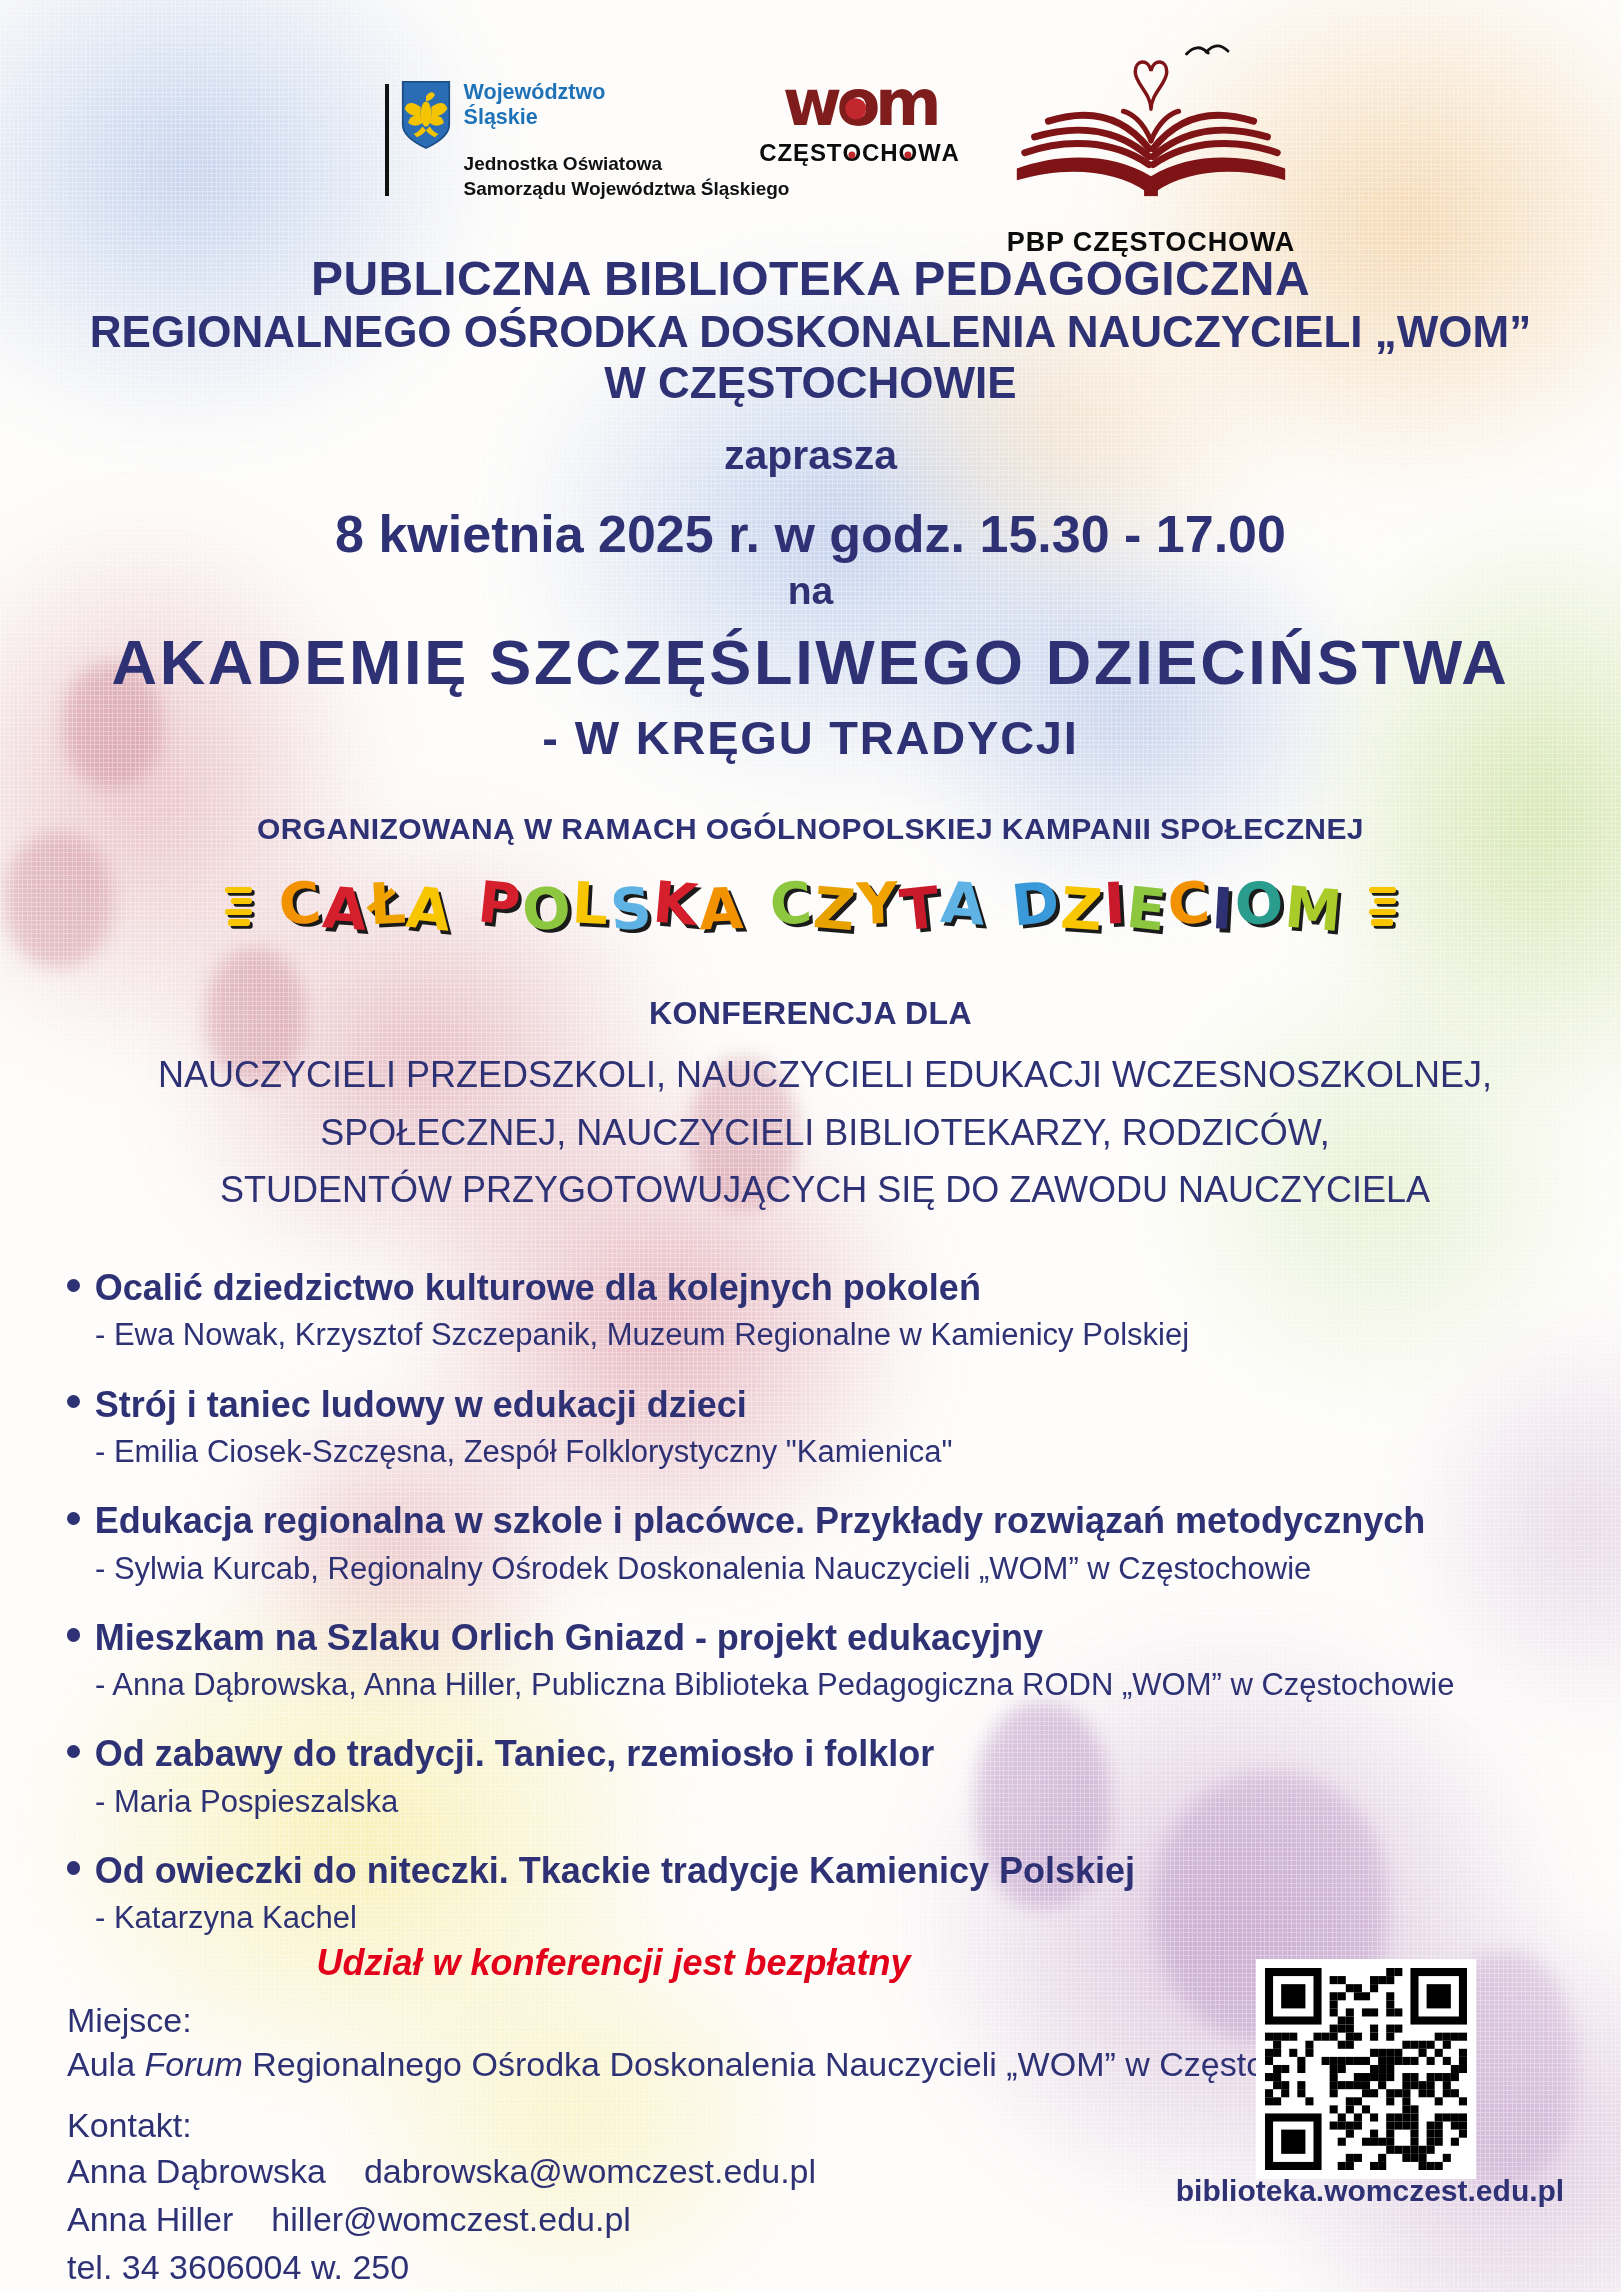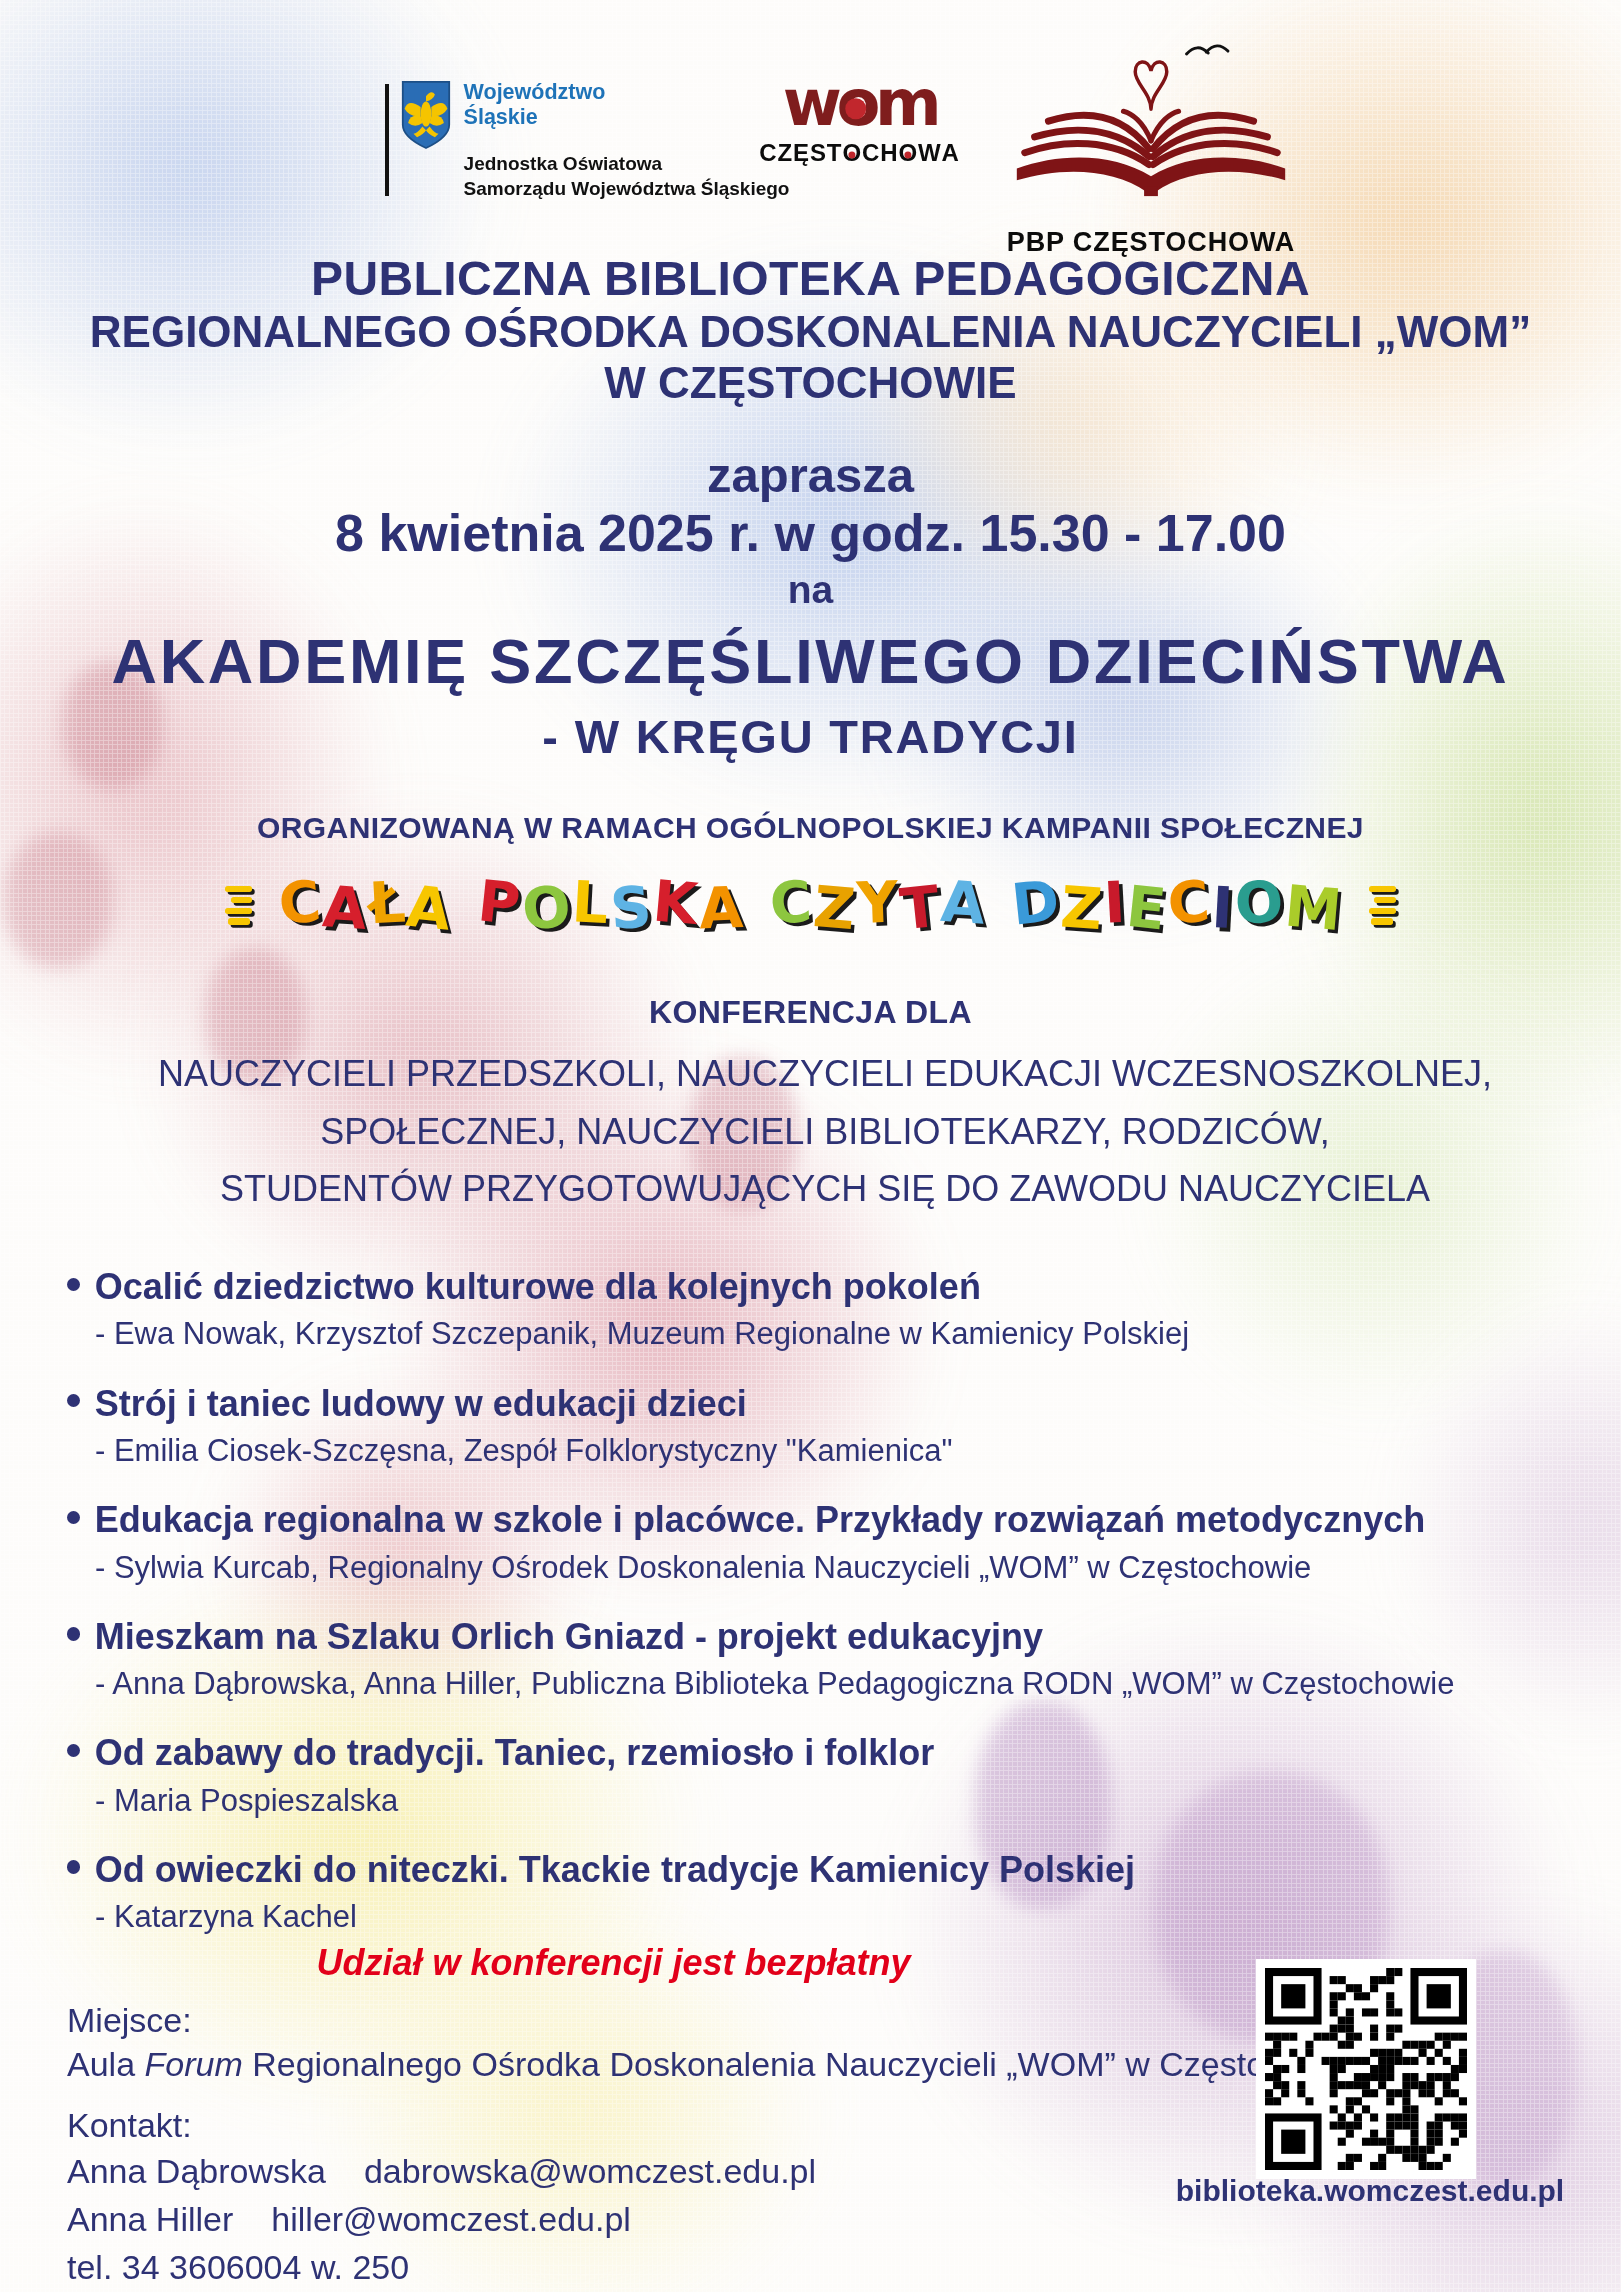--- a/index.html
+++ b/index.html
@@ -51,22 +51,22 @@
   .wom-o::after{content:"";position:absolute;left:50%;top:60%;width:21.5px;height:21.5px;background:#c1272d;border-radius:50%;transform:translate(-50%,-50%);}
   .wom-city{margin-top:9px;font-weight:bold;font-size:24px;letter-spacing:0.9px;color:#0c0c0c;}
   .wom-city .ch{display:inline-block;position:relative;}
   .o-dot::after{content:"";position:absolute;left:50%;top:56%;width:7.2px;height:7.2px;background:#c1272d;border-radius:50%;transform:translate(-50%,-50%);}
   .logo-pbp{position:absolute;left:1003px;top:-10.7px;width:296px;text-align:center;}
   .pbp-label{margin-top:1.8px;font-weight:bold;font-size:27px;letter-spacing:0.9px;color:#0c0c0c;}
   
   .main{padding-top:253px;}
   .h-line1{font-size:48px;font-weight:bold;letter-spacing:0.4px;line-height:1.1;}
   .h-line2,.h-line3{font-size:44px;font-weight:bold;letter-spacing:0;line-height:1.16;}
-  .invite{margin-top:39px;font-size:49px;font-weight:bold;}
-  .date{font-size:52px;font-weight:bold;}
+  .invite{margin-top:24px;font-size:41px;font-weight:bold;}
+  .date{margin-top:25px;font-size:52px;font-weight:bold;}
   .prep{margin-top:5.4px;font-size:39px;font-weight:bold;}
   .akademia{margin-top:12.5px;font-size:63px;font-weight:bold;letter-spacing:2.7px;}
   .krag{margin-top:12.5px;font-size:47px;font-weight:bold;letter-spacing:1.8px;}
   .organ{margin-top:47px;font-size:30px;font-weight:bold;letter-spacing:0.4px;}
   
   .campaign{margin-top:10.7px;display:flex;justify-content:center;align-items:center;gap:27px;height:99px;}
   .campaign .cw{display:inline-flex;align-items:center;gap:1.8px;}
   .campaign .cl{display:inline-block;font-family:"DejaVu Sans",sans-serif;font-weight:bold;font-size:57px;
     text-shadow:3.6px 3.6px 0 rgba(15,15,15,.95);}
   .cmark{display:flex;flex-direction:column;gap:4.5px;}

